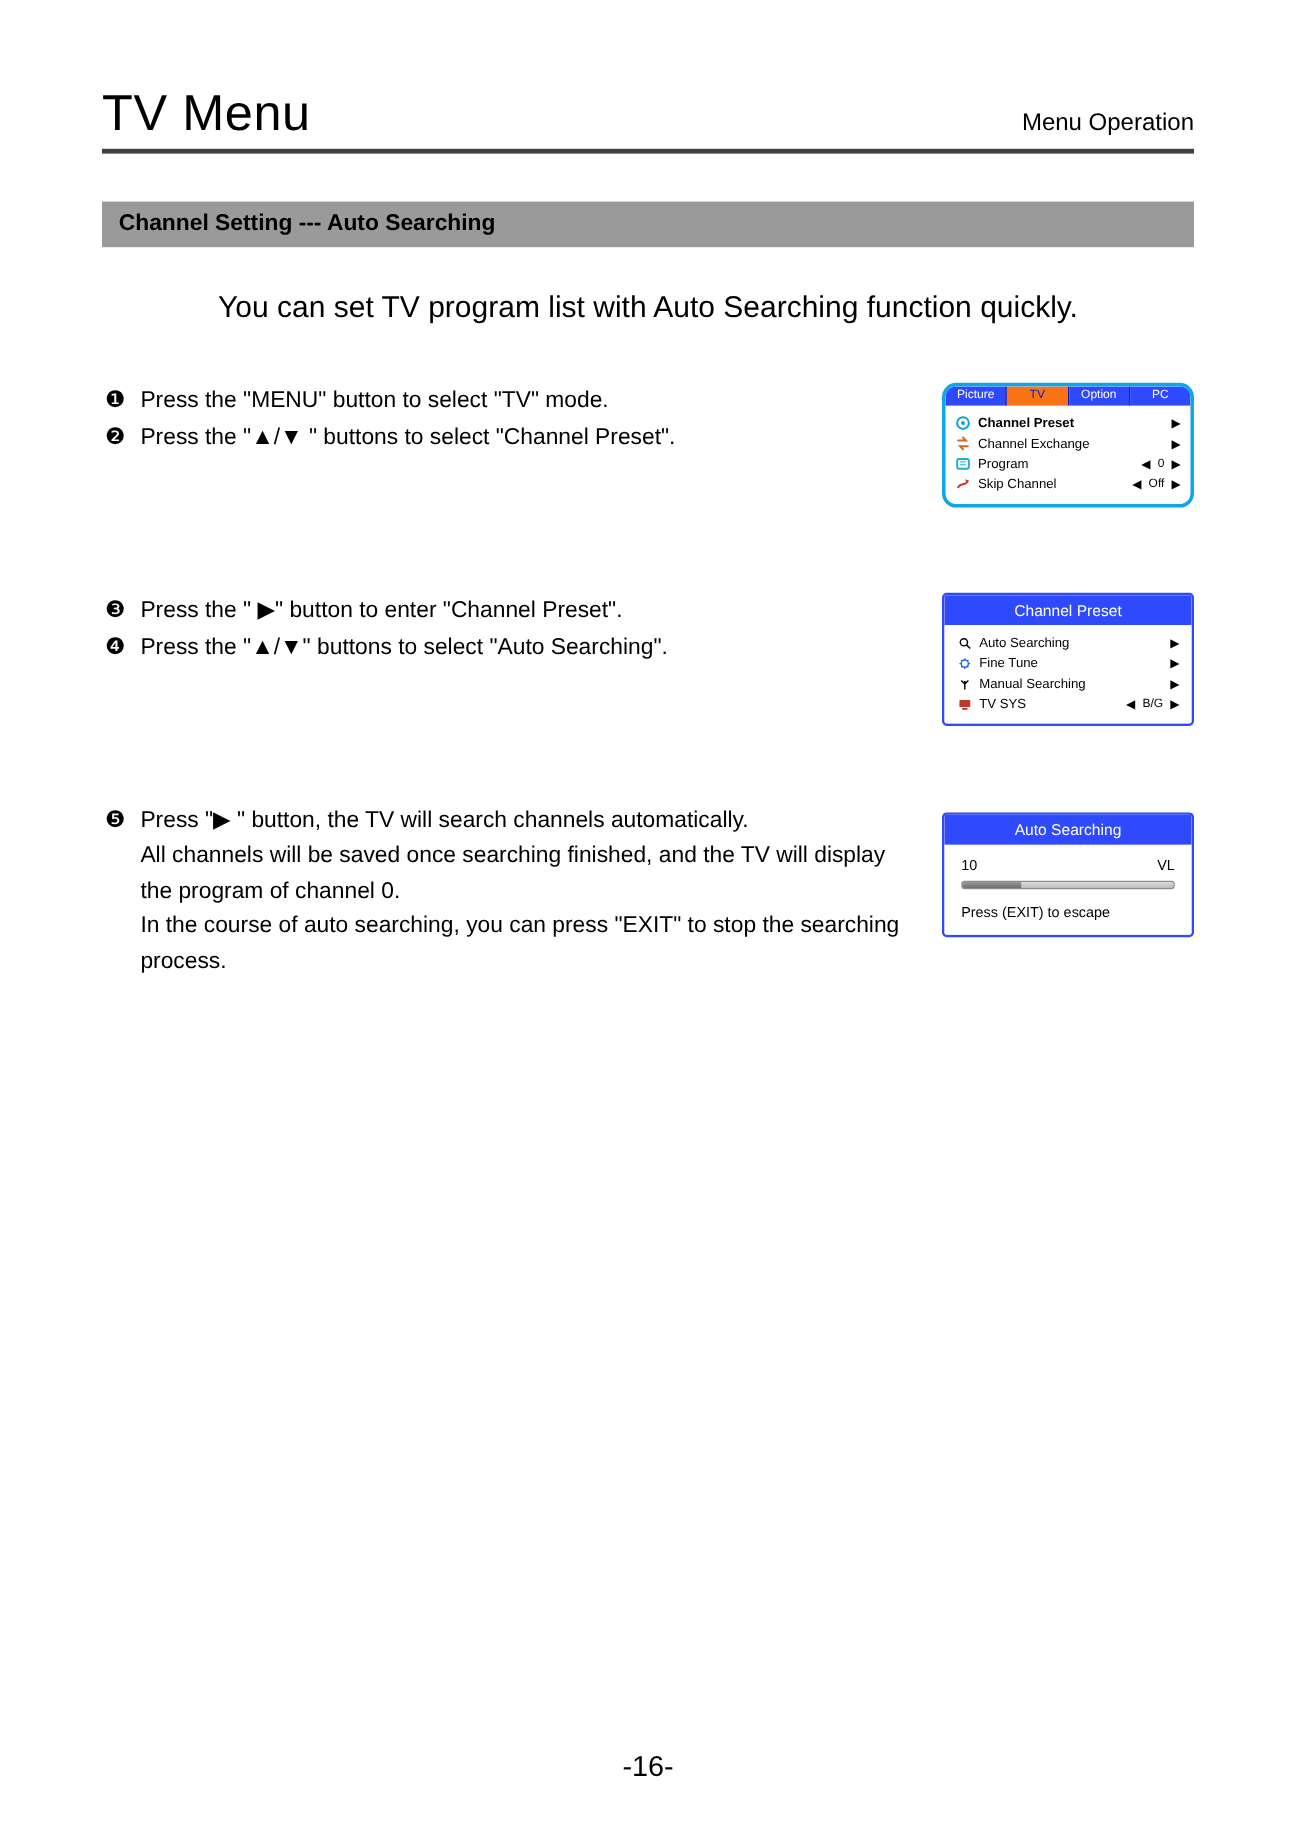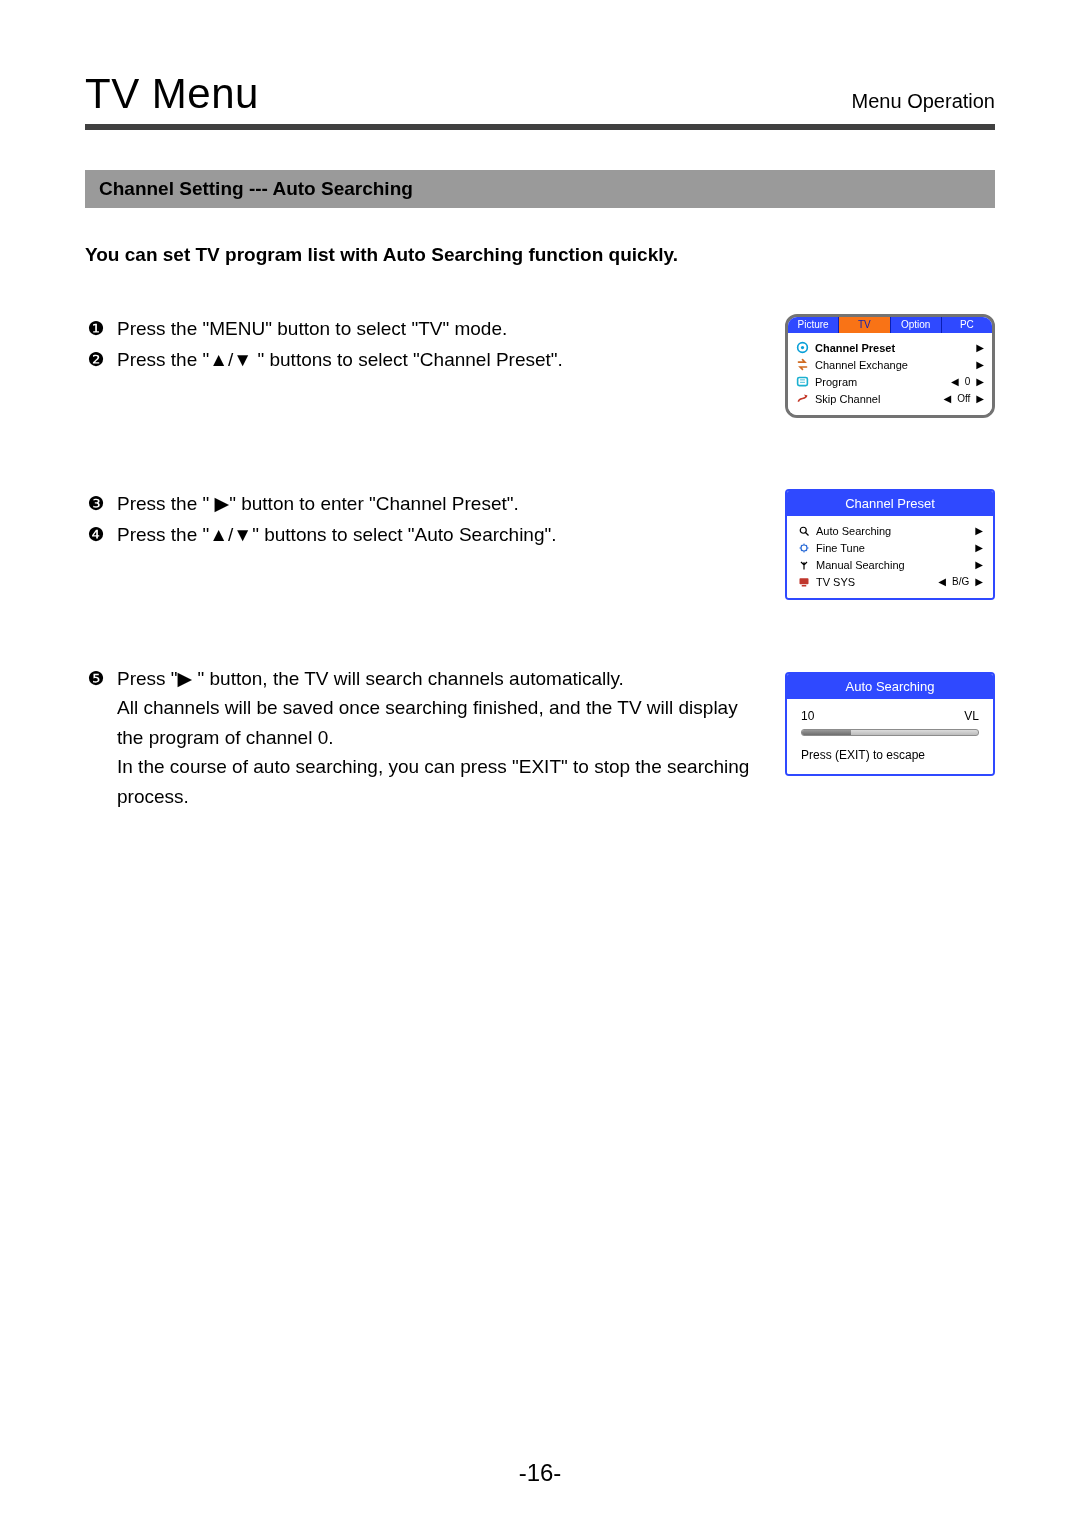--- a/index.html
+++ b/index.html
@@ -11,21 +11,21 @@
       color: #000;
       position: relative;
     }
     .page {
       padding: 70px 85px 0 85px;
     }
     .header {
       display: flex;
       justify-content: space-between;
       align-items: baseline;
-      border-bottom: 6px solid #404040;
+      border-bottom: 4px solid #404040;
       padding-bottom: 6px;
       margin-bottom: 40px;
     }
     .page-title {
       font-size: 42px;
       font-weight: 400;
       letter-spacing: 0.5px;
     }
     .page-subtitle {
       font-size: 20px;
@@ -33,23 +33,24 @@
     }
     .section-bar {
       background: #9a9a9a;
       color: #000;
       font-size: 19px;
       font-weight: bold;
       padding: 8px 14px;
       margin-bottom: 36px;
     }
     .intro {
-      font-size: 19px;
-      font-weight: bold;
+      font-size: 25px;
+      font-weight: normal;
       margin-bottom: 48px;
+      text-align: center;
     }
     .row {
       display: flex;
       align-items: flex-start;
       gap: 16px;
       min-height: 165px;
       margin-bottom: 10px;
     }
     .steps {
       flex: 1 1 auto;
@@ -67,21 +68,21 @@
       width: 22px;
       flex: 0 0 22px;
       text-align: center;
       font-size: 19px;
     }
     .step-text { flex: 1; }
     .figure { flex: 0 0 210px; }
 
     
     .tvbox {
-      border: 3px solid #737373;
+      border: 3px solid #0ea5e9;
       border-radius: 12px;
       overflow: hidden;
       width: 210px;
       font-size: 11px;
     }
     .tvbox .tabs {
       display: flex;
       width: 100%;
     }
     .tvbox .tab {

